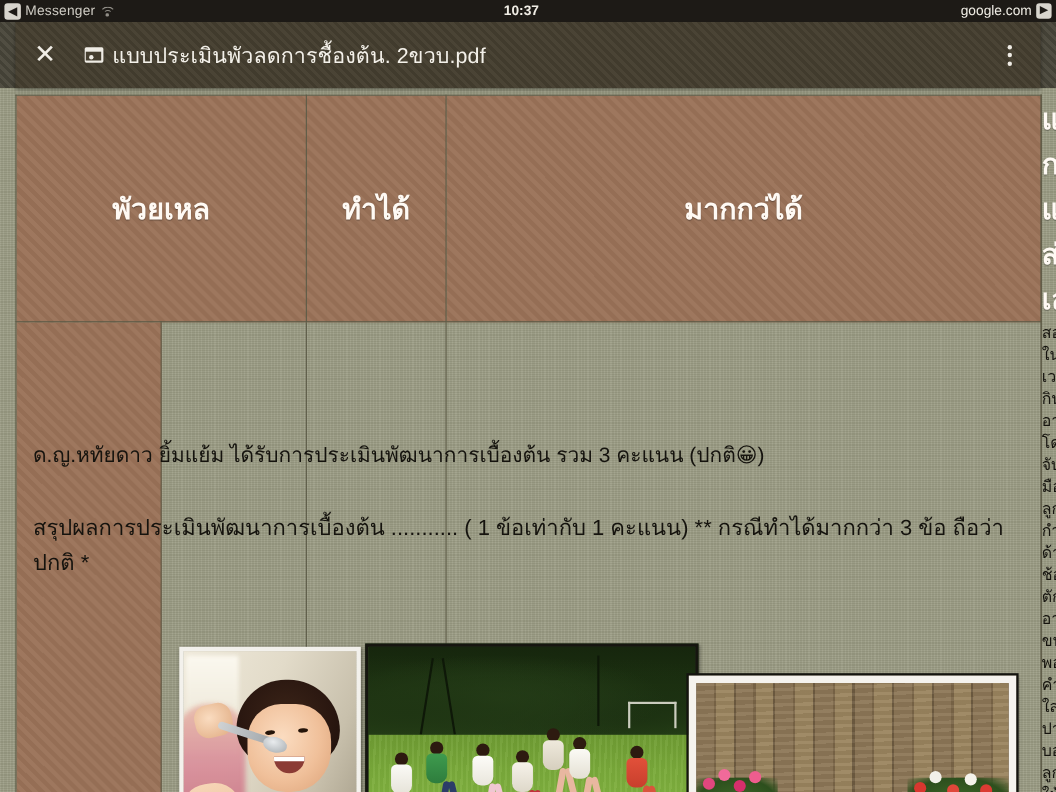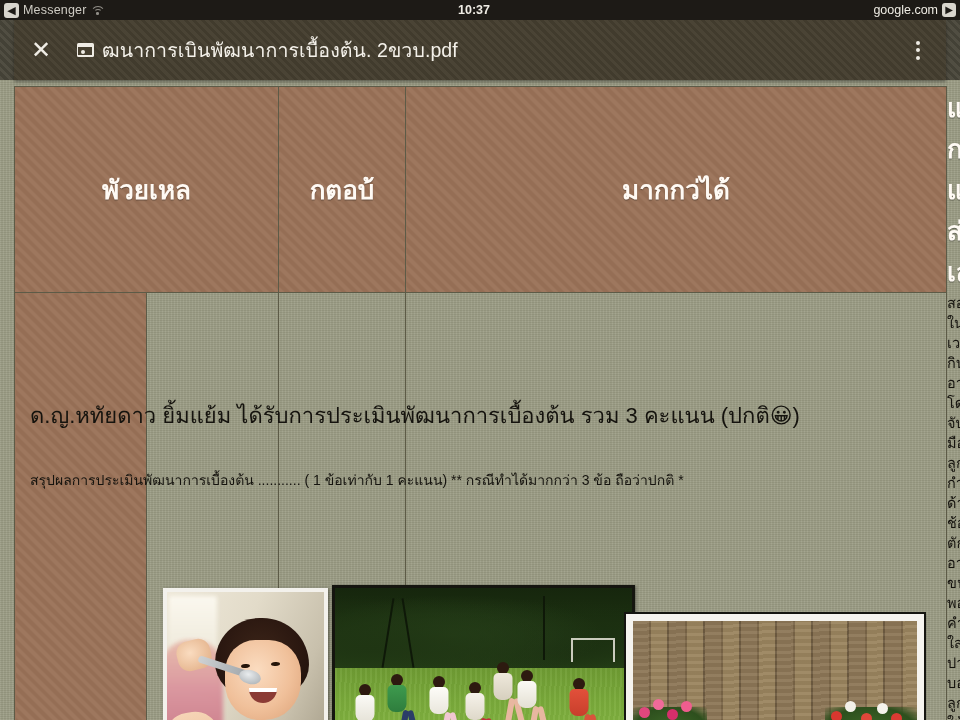--- a/index.html
+++ b/index.html
@@ -153,25 +153,25 @@
   .cell-mark { text-align: center; font-size: 26px; line-height: 1; }
   .cell-guide {
     color: #15130e; font-size: 14.5px; line-height: 20px;
     padding: 6px 8px 6px 8px; vertical-align: top; text-align: left;
   }
   .emoji { font-family: "DejaVu Sans", sans-serif; }
 
   
   .line-summary {
     position: absolute; left: 30px; top: 318px;
-    font-size: 22px; color: #15130e; white-space: nowrap;
+    font-size: 19px; color: #15130e; white-space: nowrap;
   }
   .line-note {
     position: absolute; left: 30px; top: 384px; width: 905px;
-    font-size: 14px; line-height: 32px; color: #15130e;
+    font-size: 20px; line-height: 32px; color: #15130e;
   }
 
   
   .photo { position: absolute; overflow: hidden; }
 
   
   .ph1 {
     left: 163px; top: 508px; width: 165px; height: 212px;
     border: 4px solid #f3f1ec;
     box-shadow: 1px 1px 3px rgba(0,0,0,.45);
@@ -284,21 +284,21 @@
       <span class="sb-arrow">▶</span>
     </div>
   </div>
 
   <div class="appbar">
     <div class="appbar-left">
       <div class="close-btn">✕</div>
       <div class="doc-icon">
           <i></i>
         </div>
-      <div class="doc-title">ฒนาการเบินพัฒนาการเบื้องต้น. 2ขวบ.pdf</div>
+      <div class="doc-title">แบบประเมินพัวลดการชื้องต้น. 2ขวบ.pdf</div>
     </div>
     <div class="appbar-spacer"></div>
     <div class="kebab">
       <span></span>
         <span></span>
         <span></span>
     </div>
   </div>
 
   <div class="page">
@@ -306,21 +306,21 @@
     <table class="tbl">
       <colgroup>
           <col class="c1">
           <col class="c2">
           <col class="c3">
           <col class="c4">
         </colgroup>
       <thead>
         <tr>
           <th colspan="2">พัวยเหล</th>
-          <th>กตอบ้</th>
+          <th>ทำได้</th>
           <th>มากกว่ได้</th>
           <th>แนวทางกระตุ้นและส่งเสริม</th>
         </tr>
       </thead>
       <tbody>
         <tr>
           <td class="cell-num">4</td>
           <td class="cell-dev">ใช้ช้อนตักอาหารกินเอง อาจมีหกเล็กน้อย</td>
           <td class="cell-mark emoji">😀</td>
           <td class="cell-mark emoji"></td>

